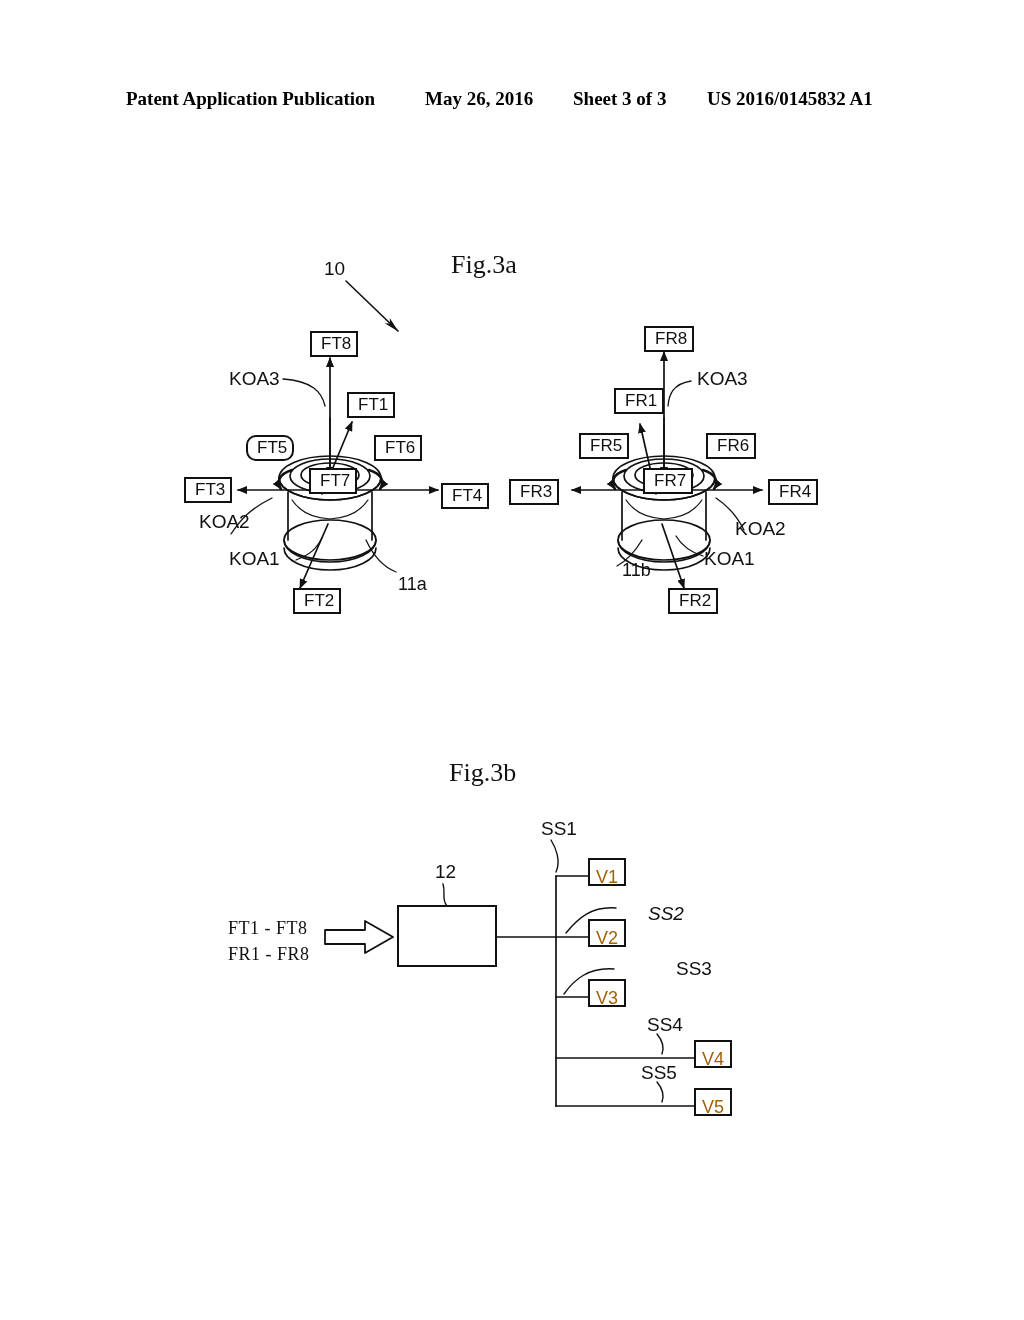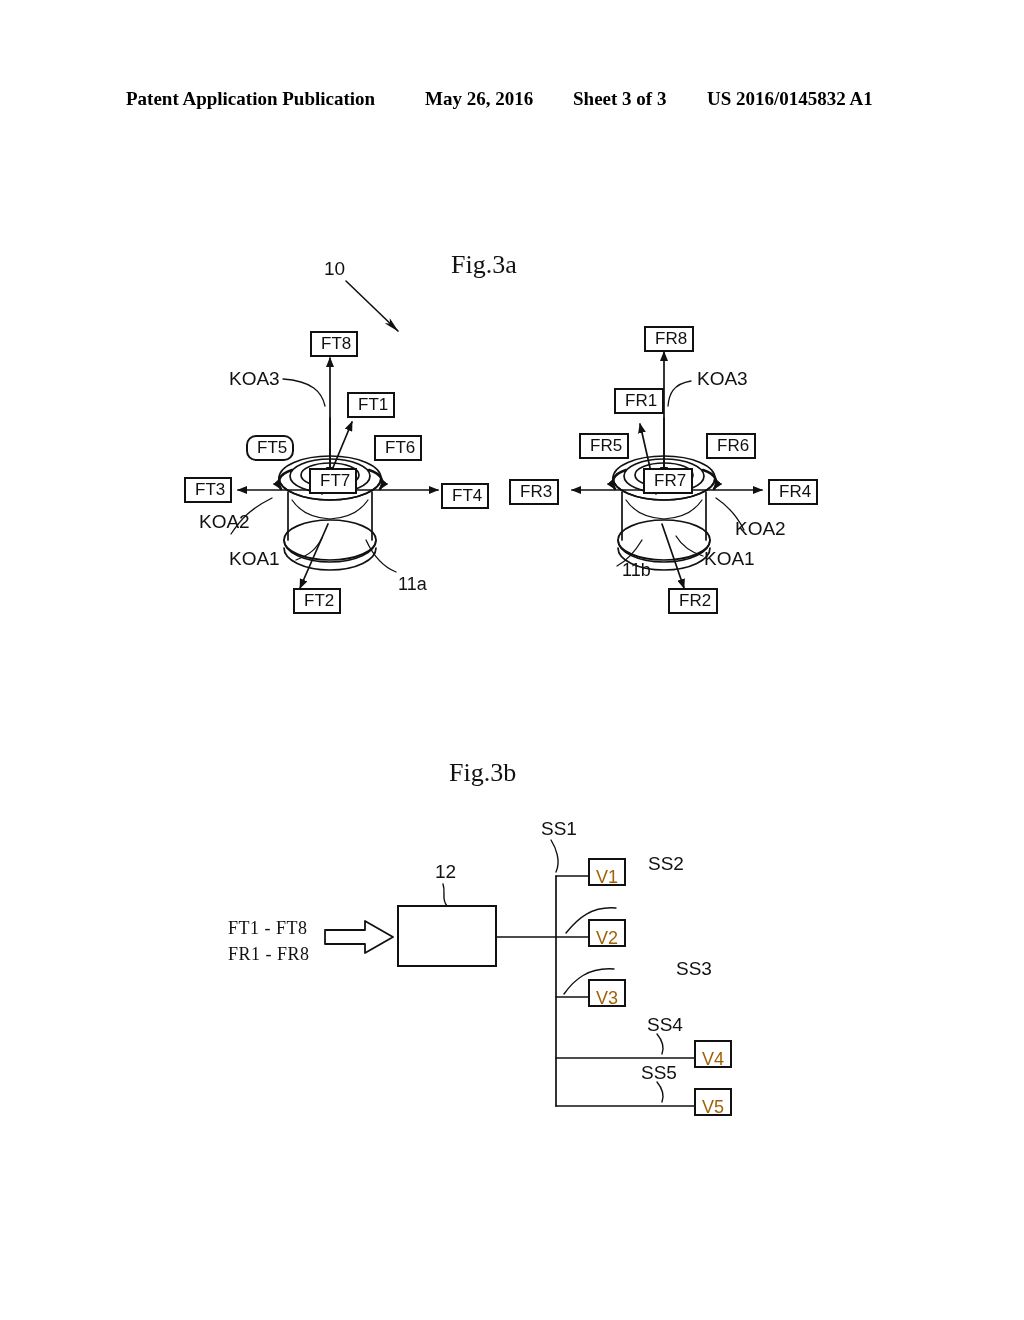--- a/index.html
+++ b/index.html
@@ -295,21 +295,21 @@
 
 <span class="figtitle" style="left:449px; top:760px;">Fig.3b</span>
 
 <span class="inputlbl" style="left:228px; top:919px;">FT1 - FT8</span>
 <span class="inputlbl" style="left:228px; top:945px;">FR1 - FR8</span>
 
 <div id="block-12"></div>
 <span class="ref" style="left:435px; top:862px;">12</span>
 
 <span class="ref" style="left:541px; top:819px;">SS1</span>
-<span class="ref" style="left:648px; top:854px;">SS2</span>
+<span class="ref" style="left:648px; top:904px;font-style:italic;">SS2</span>
 <span class="ref" style="left:676px; top:959px;">SS3</span>
 <span class="ref" style="left:647px; top:1015px;">SS4</span>
 <span class="ref" style="left:641px; top:1063px;">SS5</span>
 
 <div class="vbox" style="left:588px; top:858px;">V1</div>
 <div class="vbox" style="left:588px; top:919px;">V2</div>
 <div class="vbox" style="left:588px; top:979px;">V3</div>
 <div class="vbox" style="left:694px; top:1040px;">V4</div>
 <div class="vbox" style="left:694px; top:1088px;">V5</div>
 

